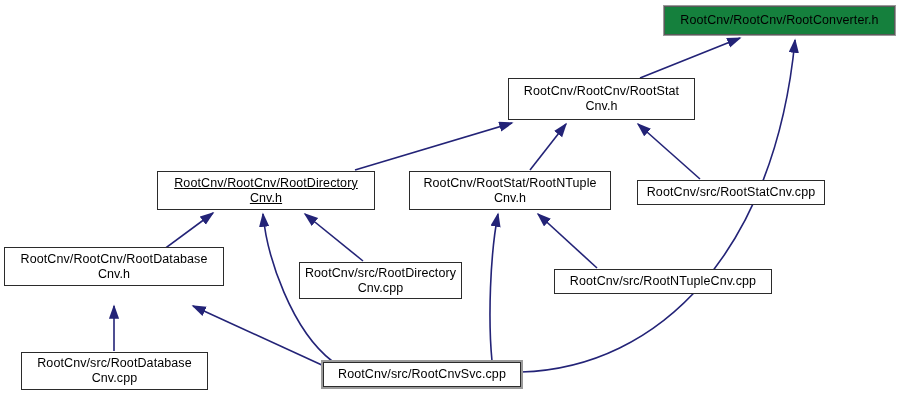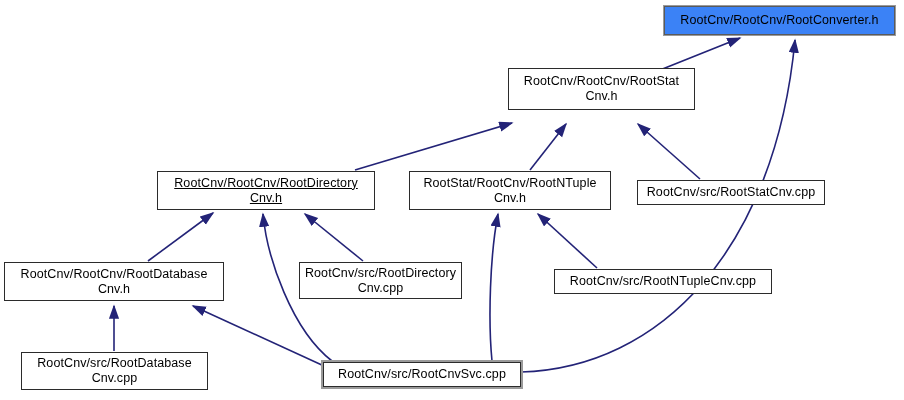--- a/index.html
+++ b/index.html
@@ -32,21 +32,21 @@
     justify-content: center;
     text-align: center;
     color: #000000;
     font-size: 12.5px;
     line-height: 15px;
     letter-spacing: 0.1px;
     white-space: pre-line;
     z-index: 2;
   }
   .node.highlight {
-    background: #3b82f6;
+    background: #15803d;
     border: 1px solid #5a5a5a;
     outline: 1px solid #9a9a9a;
     outline-offset: 0px;
     text-align: right;
   }
   .node.current {
     background: #ffffff;
     border: 1px solid #2b2b2b;
     outline: 2px solid #9a9a9a;
     outline-offset: 0px;
@@ -91,36 +91,36 @@
 
       <path d="M114,351 L114,306"></path>
 
       <path d="M324,366 L193,306"></path>
     </g>
   </svg>
 
   <div class="node highlight" style="left: 664px; top: 6px; width: 231px; height: 29px;">
     <span class="node-label">RootCnv/RootCnv/RootConverter.h</span>
   </div>
-  <div class="node" style="left: 508px; top: 68px; width: 187px; height: 42px;">
+  <div class="node" style="left: 508px; top: 78px; width: 187px; height: 42px;">
     <span class="node-label">RootCnv/RootCnv/RootStat
 Cnv.h</span>
   </div>
   <div class="node" style="left: 157px; top: 171px; width: 218px; height: 39px; text-decoration: underline;">
     <span class="node-label">RootCnv/RootCnv/RootDirectory
 Cnv.h</span>
   </div>
   <div class="node" style="left: 409px; top: 171px; width: 202px; height: 39px;">
-    <span class="node-label">RootStat/RootCnv/RootNTuple
+    <span class="node-label">RootCnv/RootStat/RootNTuple
 Cnv.h</span>
   </div>
   <div class="node" style="left: 637px; top: 180px; width: 188px; height: 25px;">
     <span class="node-label">RootCnv/src/RootStatCnv.cpp</span>
   </div>
-  <div class="node" style="left: 4px; top: 262px; width: 220px; height: 39px;">
+  <div class="node" style="left: 4px; top: 247px; width: 220px; height: 39px;">
     <span class="node-label">RootCnv/RootCnv/RootDatabase
 Cnv.h</span>
   </div>
   <div class="node" style="left: 299px; top: 262px; width: 163px; height: 37px;">
     <span class="node-label">RootCnv/src/RootDirectory
 Cnv.cpp</span>
   </div>
   <div class="node" style="left: 554px; top: 269px; width: 218px; height: 25px;">
     <span class="node-label">RootCnv/src/RootNTupleCnv.cpp</span>
   </div>

